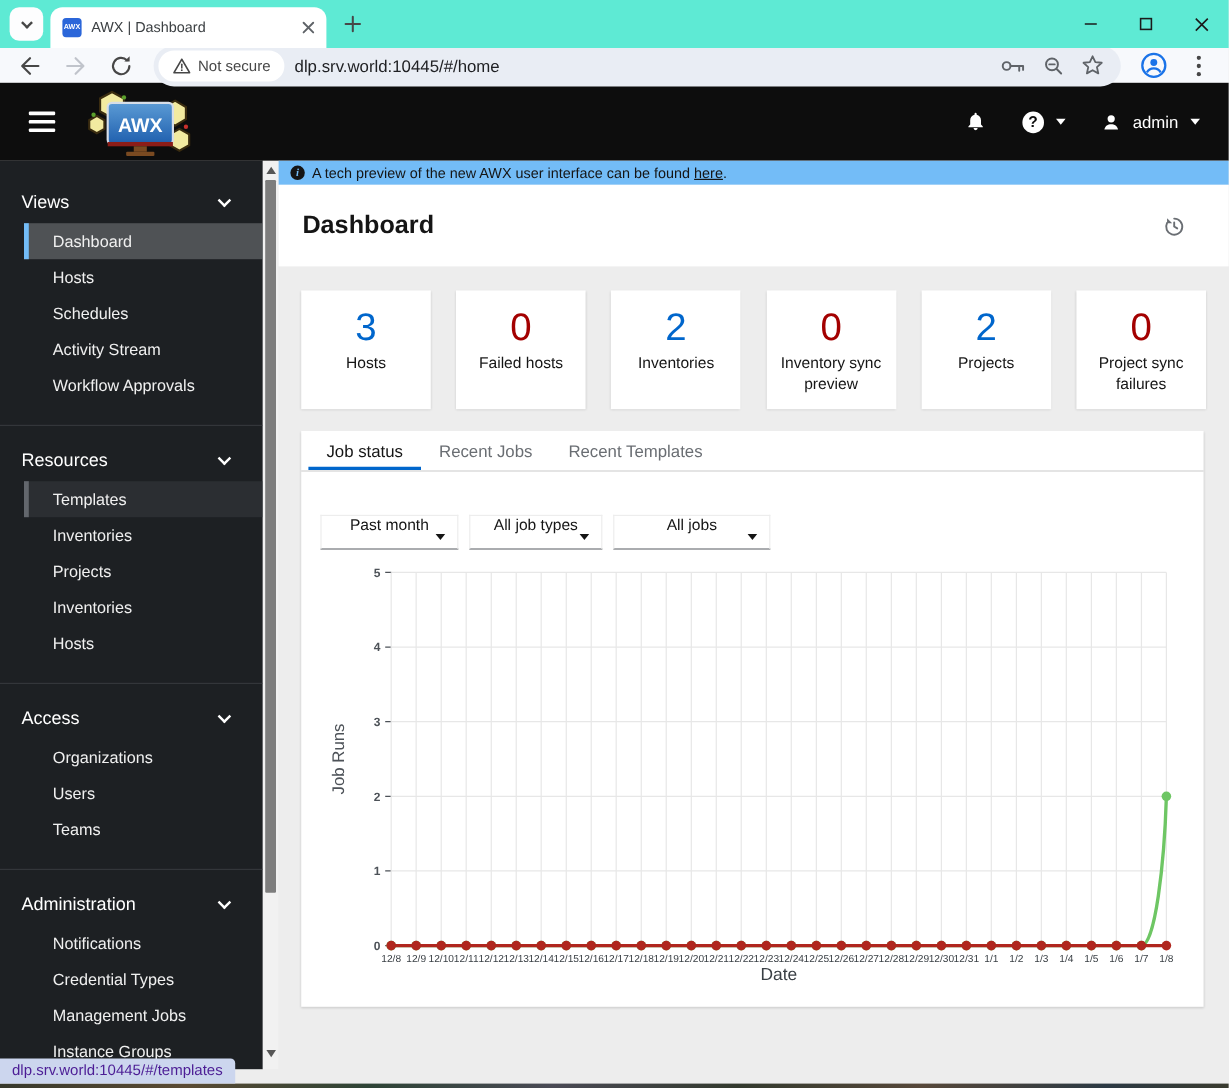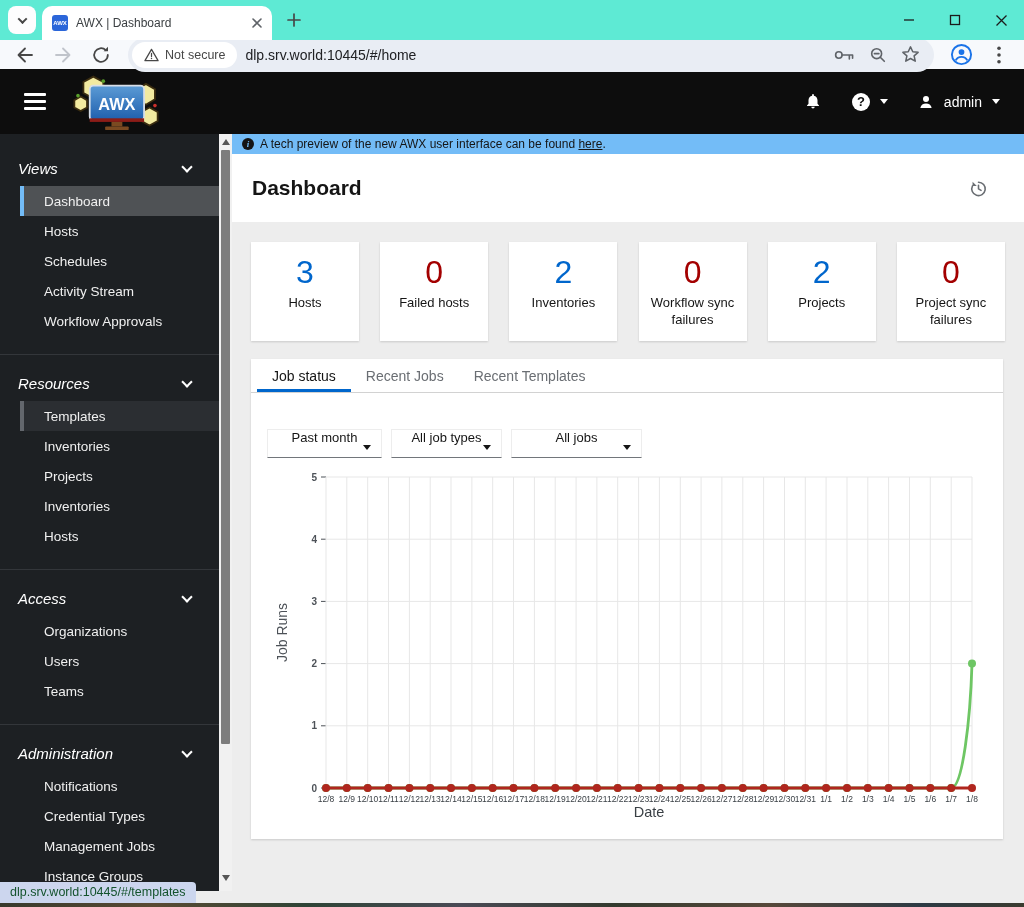--- a/index.html
+++ b/index.html
@@ -44,21 +44,21 @@
   .help-circle { width:18px; height:18px; border-radius:50%; background:#fff; color:#0d0d0d;
                  font-size:13px; font-weight:bold; display:flex; align-items:center; justify-content:center; }
   .username { color:#fff; font-size:14px; }
 
   
   .body-row { display:flex; height:757px; }
   .sidebar { width:219px; background:#1d2023; color:#fff; padding-top:6px; flex-shrink:0; }
   .nav-group { padding:10px 0 18px 0; }
   .nav-group + .nav-group { border-top:1px solid #33363a; }
   .nav-group-header { height:36px; display:flex; align-items:center; justify-content:space-between;
-                      padding:0 28px 0 18px; font-size:15px; cursor:pointer;font-style:italic; }
+                      padding:0 28px 0 18px; font-size:15px; cursor:pointer; }
   .side-chev { width:8px; height:8px; border-right:2px solid #fff; border-bottom:2px solid #fff;
                transform:rotate(45deg); margin-top:-3px; }
   .nav-item { height:30px; margin-left:20px; display:flex; align-items:center; padding-left:20px;
               font-size:13.5px; color:#f0f0f0; cursor:pointer; border-left:4px solid transparent; }
   .nav-item.active { background:#4f5255; border-left:4px solid #73bcf7; }
   .nav-item.hovered { background:#2b2e32; border-left:4px solid #63676d; }
 
   .pg-scrollbar { width:13px; background:#f1f1f1; position:relative; flex-shrink:0; }
   .sb-arrow { position:absolute; left:0; width:13px; height:14px; display:flex; align-items:center; justify-content:center; cursor:pointer; }
   .sb-arrow.up { top:1px; } .sb-arrow.down { bottom:6px; }
@@ -90,21 +90,21 @@
   .tab.active { color:#151515; box-shadow:inset 0 -3px 0 #0066cc; }
   .filters { display:flex; gap:9px; margin:36px 0 0 16px; }
   .pf-select { height:29px; background:#fff; border:1px solid #ededed; border-bottom:1px solid #72767b;
                display:flex; align-items:center; padding:0 10px; font-size:13px; color:#151515; cursor:pointer;flex-direction:column; }
   .pf-select .caret { margin-left:auto; width:0; height:0; border-left:4px solid transparent;
                       border-right:4px solid transparent; border-top:5px solid #151515; }
   .pf-select.w1{width:115px;} .pf-select.w2{width:111px;} .pf-select.w3{width:131px;}
   #job-chart { display:block; margin:13px 0 0 16px; }
   #job-chart text { font-family:"Liberation Sans", sans-serif; }
 
-  .status-bubble { position:absolute; left:0; bottom:4px; background:#ccd6ee; color:#14532d;
+  .status-bubble { position:absolute; left:0; bottom:4px; background:#ccd6ee; color:#4c1d95;
                    font-size:12.5px; padding:3px 10px 4px 10px; border-top-right-radius:4px; z-index:5;margin-top:24px; }
   .desktop-sliver { position:absolute; left:0; bottom:0; width:1024px; height:4px;
         background:linear-gradient(90deg,#37392c,#5a4a33 15%,#2e4436 30%,#4a4a55 45%,#333a2e 60%,#57483a 75%,#2c3a44 90%,#3a3b2f); }
   svg { display:block; }
 </style>
 </head>
 <body>
 
 <div class="tabstrip">
   <div class="tab-search">
@@ -364,21 +364,21 @@
         <div class="stat-card">
           <span class="stat-value" style="color: rgb(163, 0, 0);">0</span>
           <span class="stat-label">Failed hosts</span>
         </div>
         <div class="stat-card">
           <span class="stat-value" style="color: rgb(0, 102, 204);">2</span>
           <span class="stat-label">Inventories</span>
         </div>
         <div class="stat-card">
           <span class="stat-value" style="color: rgb(163, 0, 0);">0</span>
-          <span class="stat-label">Workflow sync failures</span>
+          <span class="stat-label">Inventory sync preview</span>
         </div>
         <div class="stat-card">
           <span class="stat-value" style="color: rgb(0, 102, 204);">2</span>
           <span class="stat-label">Projects</span>
         </div>
         <div class="stat-card">
           <span class="stat-value" style="color: rgb(163, 0, 0);">0</span>
           <span class="stat-label">Project sync failures</span>
         </div>
       </div>

